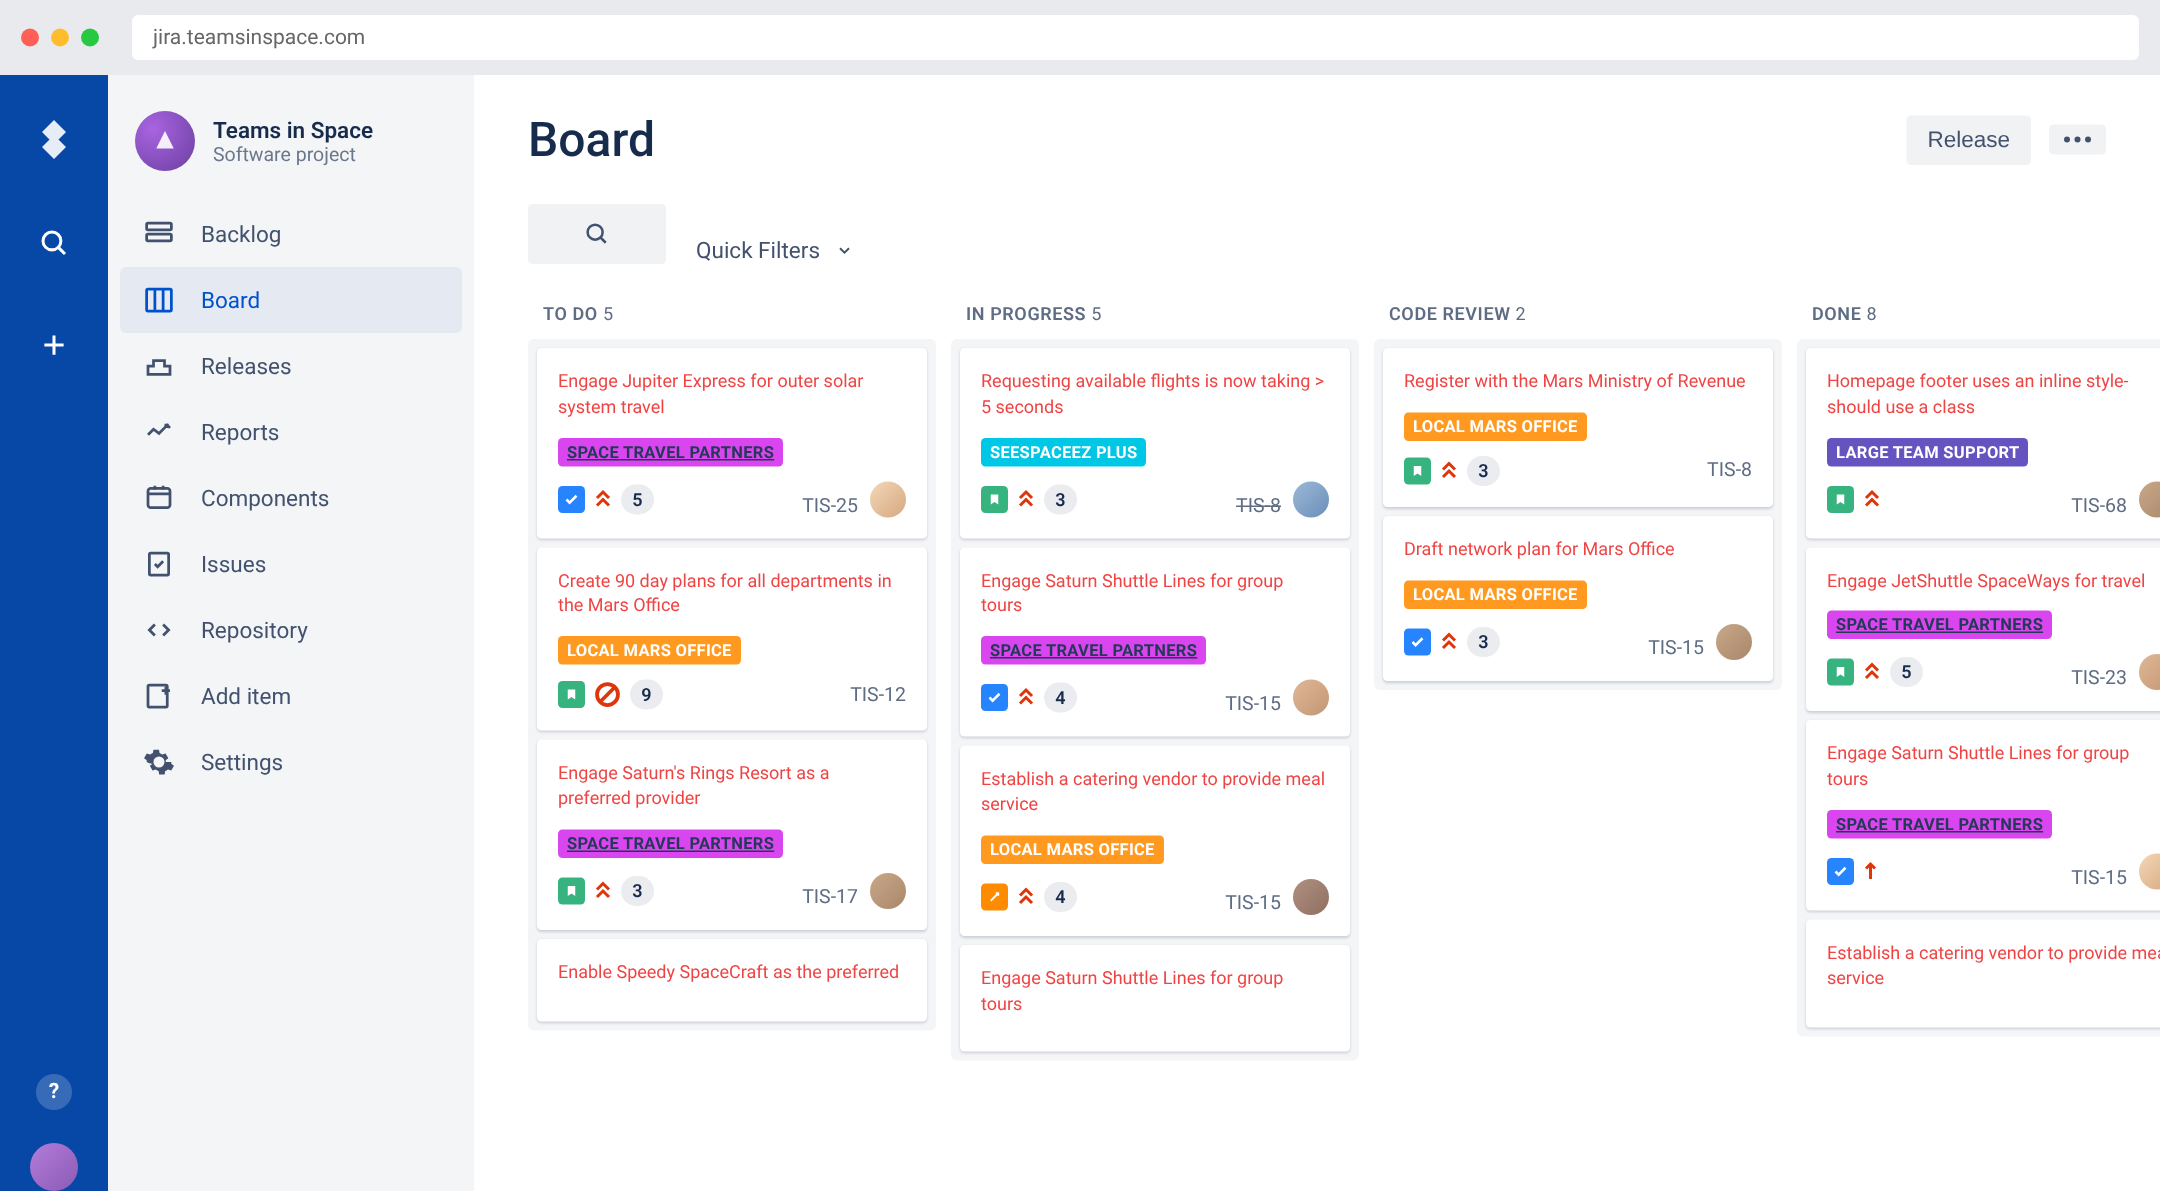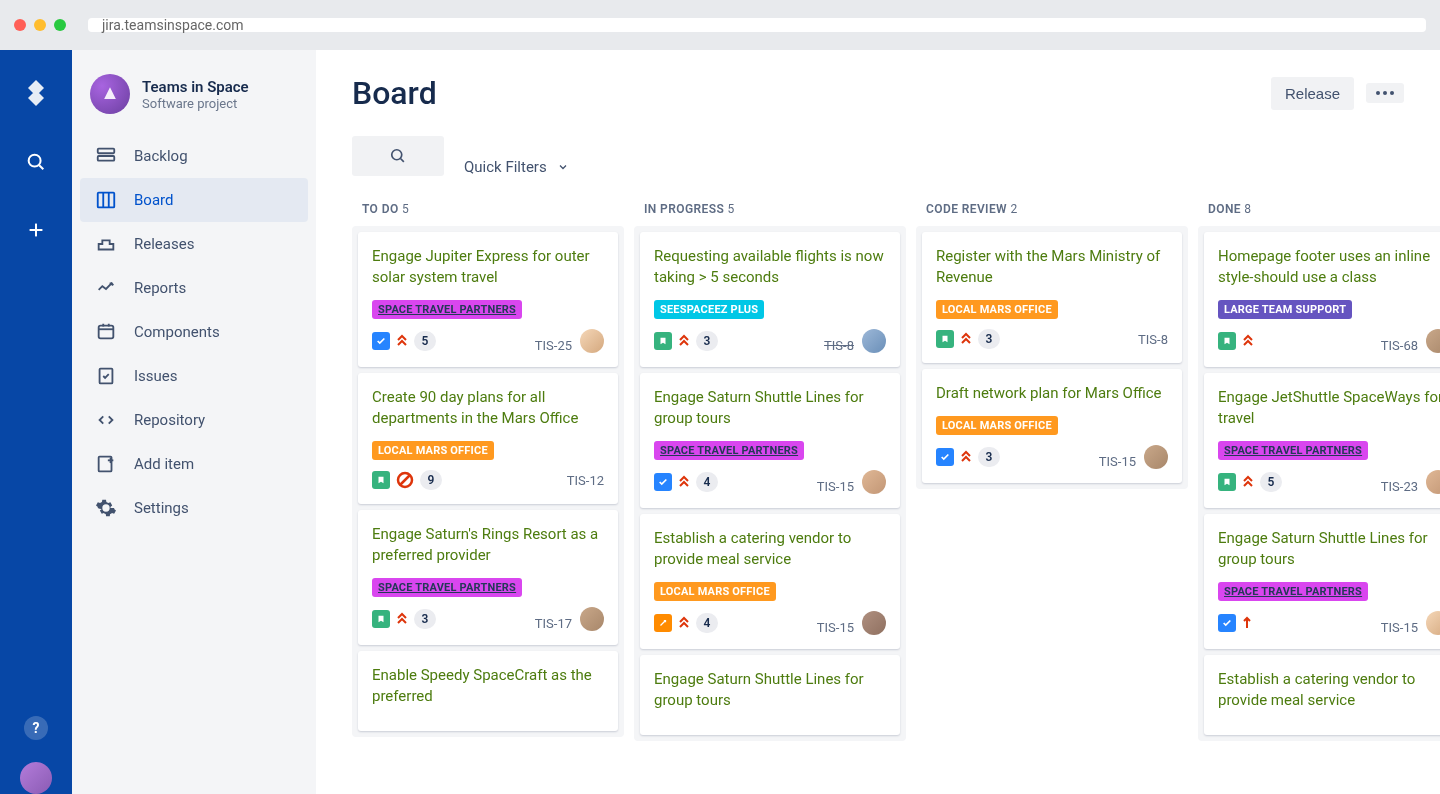--- a/index.html
+++ b/index.html
@@ -5,21 +5,21 @@
 * { box-sizing: border-box; margin: 0; padding: 0; }
 body { font-family: -apple-system, BlinkMacSystemFont, "Segoe UI", Roboto, sans-serif; background: #f4f5f7; overflow: hidden; }
 
 
 .browser-chrome { height: 50px; background: #e8eaed; display: flex; align-items: center; padding: 0 14px; gap: 8px; }
 .traffic-lights { display: flex; gap: 8px; }
 .traffic-light { width: 12px; height: 12px; border-radius: 50%; }
 .tl-red { background: #ff5f57; }
 .tl-yellow { background: #ffbd2e; }
 .tl-green { background: #28c940; }
-.url-bar { flex: 1; background: #fff; height: 14px; border-radius: 4px; margin-left: 14px; display: flex; align-items: center; padding: 0 14px; color: #666; font-size: 14px; }
+.url-bar { flex: 1; background: #fff; height: 30px; border-radius: 4px; margin-left: 14px; display: flex; align-items: center; padding: 0 14px; color: #666; font-size: 14px; }
 
 .workspace { display: flex; height: calc(100vh - 50px); }
 
 
 .global-nav { width: 72px; background: #0747a6; display: flex; flex-direction: column; align-items: center; padding-top: 24px; gap: 28px; position: relative; }
 .global-nav .bottom { position: absolute; bottom: 0; display: flex; flex-direction: column; align-items: center; gap: 14px; padding-bottom: 0; }
 .gn-item { color: #fff; cursor: pointer; display: flex; align-items: center; justify-content: center; width: 40px; height: 40px; }
 .jira-logo { width: 32px; height: 32px; }
 .help-circle { width: 24px; height: 24px; border-radius: 50%; background: rgba(255,255,255,0.2); display: flex; align-items: center; justify-content: center; font-size: 14px; font-weight: bold; }
 .user-avatar-nav { width: 32px; height: 32px; border-radius: 50%; background: linear-gradient(135deg,#b47cdb,#8a5bb3); }
@@ -52,21 +52,21 @@
 .search-box { background: #f1f2f4; width: 92px; height: 40px; border-radius: 3px; display: flex; align-items: center; justify-content: center; }
 .quick-filters { display: flex; align-items: center; gap: 10px; color: #42526e; font-size: 15px; cursor: pointer; }
 
 .board { display: flex; gap: 10px; }
 .column { width: 272px; flex-shrink: 0; }
 .column-header { font-size: 12px; font-weight: 600; text-transform: uppercase; color: #5e6c84; padding: 8px 10px 10px 10px; letter-spacing: 0.4px; }
 .column-header .count { font-weight: 400; }
 .column-body { background: #f4f5f7; border-radius: 4px; padding: 6px; display: flex; flex-direction: column; gap: 6px; }
 
 .card { background: #fff; border-radius: 3px; padding: 14px; box-shadow: 0 1px 2px rgba(9,30,66,0.18); cursor: pointer; }
-.card-title { font-size: 15px; color: #4d7c0f; line-height: 1.4; margin-bottom: 10px; }
+.card-title { font-size: 12px; color: #ef4444; line-height: 1.4; margin-bottom: 10px; }
 .card-label { display: inline-block; font-size: 11px; font-weight: 700; padding: 3px 6px; border-radius: 3px; text-transform: uppercase; letter-spacing: 0.2px; margin-bottom: 10px; }
 .label-orange { background: #ff991f; color: #fff; }
 .label-teal { background: #00c7e6; color: #fff; }
 .label-purple { background: #6554c0; color: #fff; }
 .label-yellow { background: #d946ef; color: #253858; text-decoration: underline; }
 .card-meta { display: flex; align-items: center; justify-content: space-between; }
 .meta-left { display: flex; align-items: center; gap: 6px; }
 .meta-right { display: flex; align-items: flex-end; gap: 8px; }
 .type-icon { width: 18px; height: 18px; border-radius: 3px; display: flex; align-items: center; justify-content: center; }
 .type-task { background: #2684ff; }

